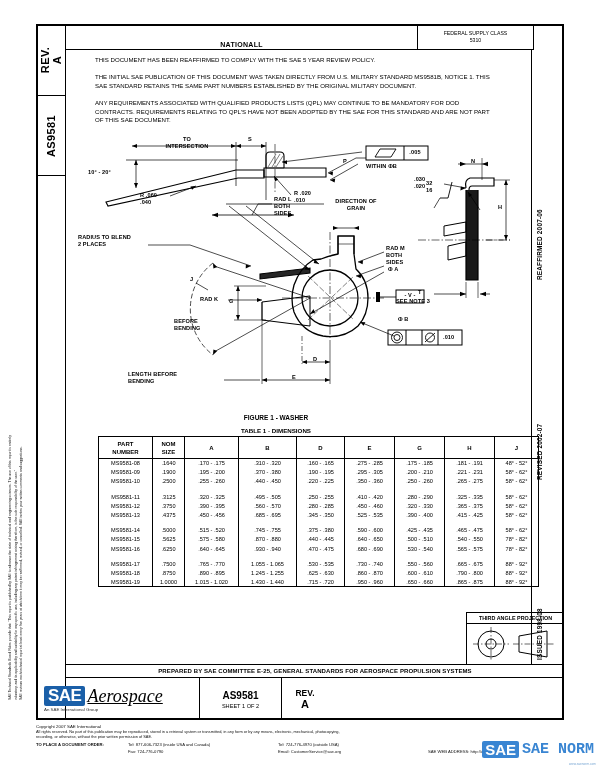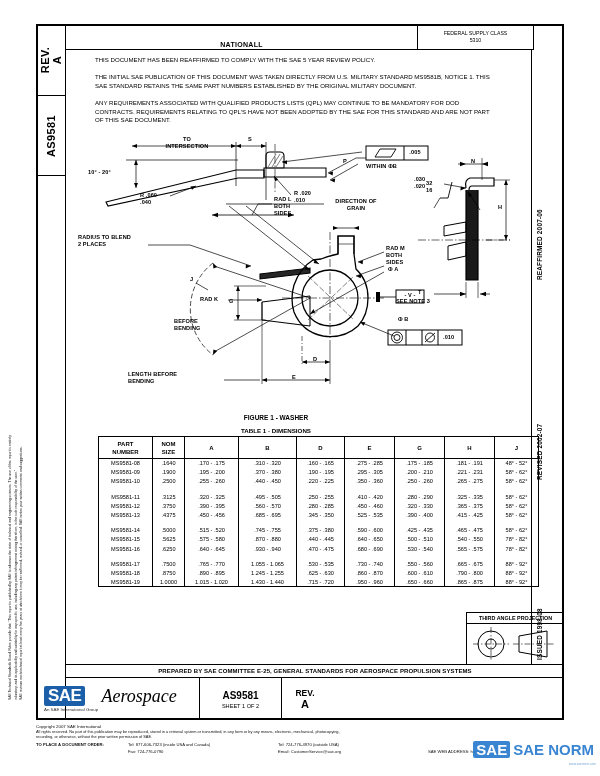--- a/index.html
+++ b/index.html
@@ -205,22 +205,23 @@
     padding: 0 4px 1px 4px;
     border-radius: 2px;
     line-height: 19px;
   }
   .logorow { display: flex; align-items: center; }
   .aerow {
     font-family: "Liberation Serif", serif;
     font-style: italic;
     font-size: 18px;
     color: #000;
-    margin-left: 16px;
+    margin-left: 2px;
     line-height: 19px;
+    text-decoration: underline;
   }
   .tb-sub { font-size: 4.4px; color: #333; margin-top: 1px; }
   .tb-mid {
     flex: 1; border-right: 1.3px solid #000;
     display: flex; flex-direction: column;
   }
   .tb-mid-top {
     height: 13px; border-bottom: 1.3px solid #000;
     display: flex; align-items: center; justify-content: center;
     font-size: 9.5px; font-weight: bold; letter-spacing: .2px;
@@ -304,20 +305,21 @@
   .wm-sae {
     background: #2f7fd0; color: #fff;
     font-weight: bold; font-size: 15px;
     padding: 0 3px; border-radius: 2px;
     line-height: 17px;
   }
   .wm-txt {
     color: #2f7fd0; font-weight: bold;
     font-size: 15px; margin-left: 3px;
     line-height: 17px;
+    font-family: Liberation Mono, monospace;
   }
   .wm-sub {
     position: absolute; right: 4px; bottom: 10px;
     font-size: 3.2px; color: #7aa8d4;
   }
 </style>
 </head>
 <body>
 
 <div class="page">

